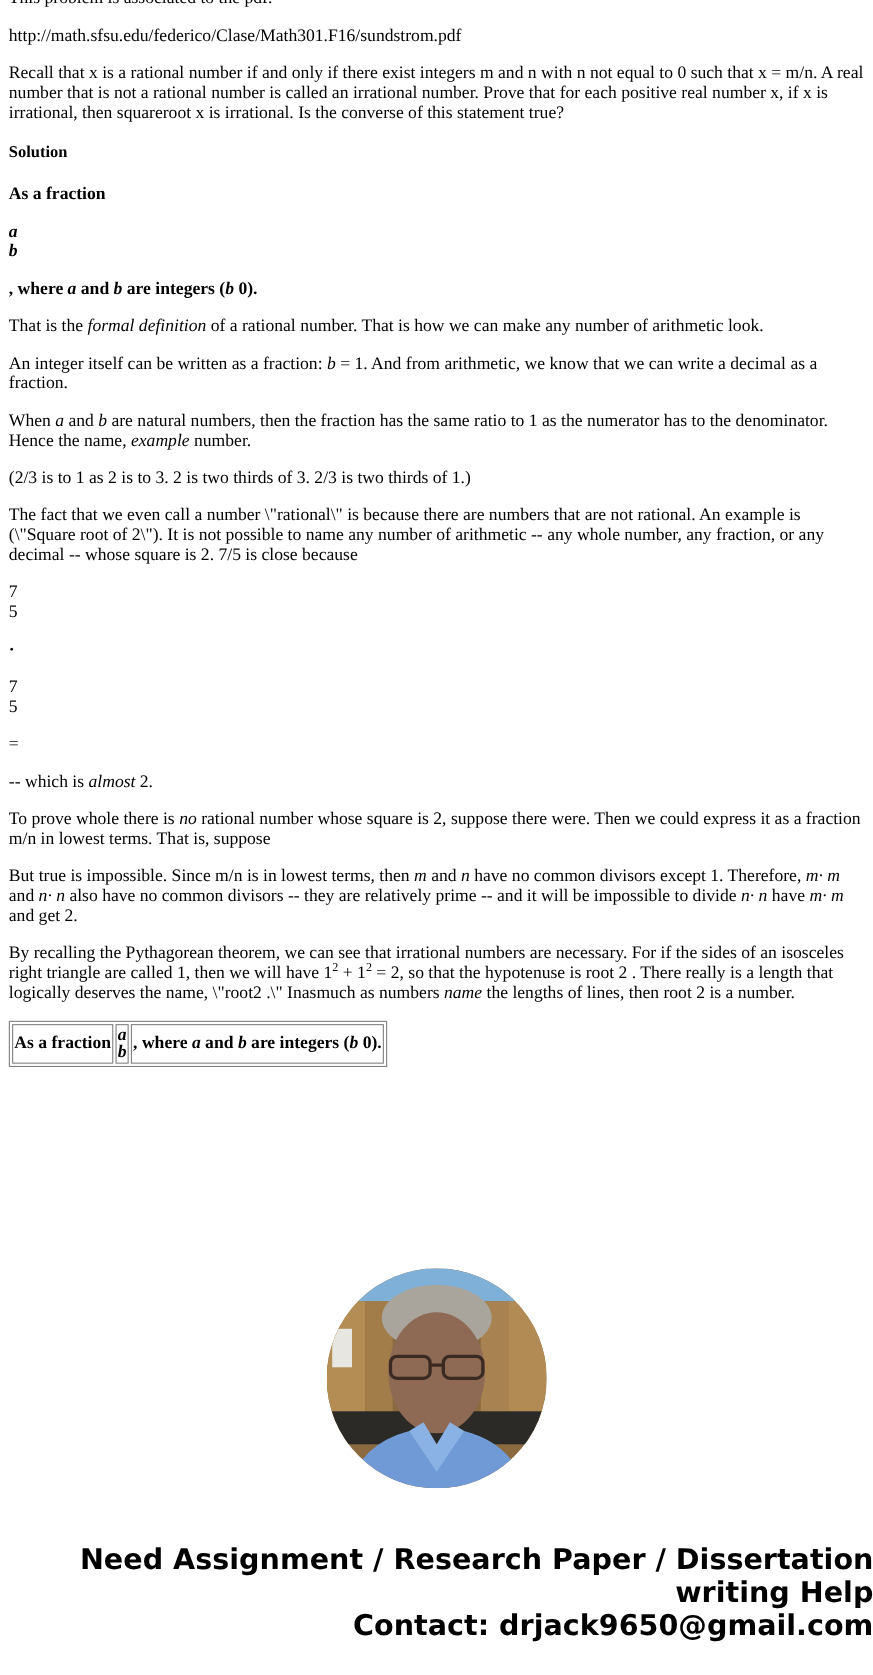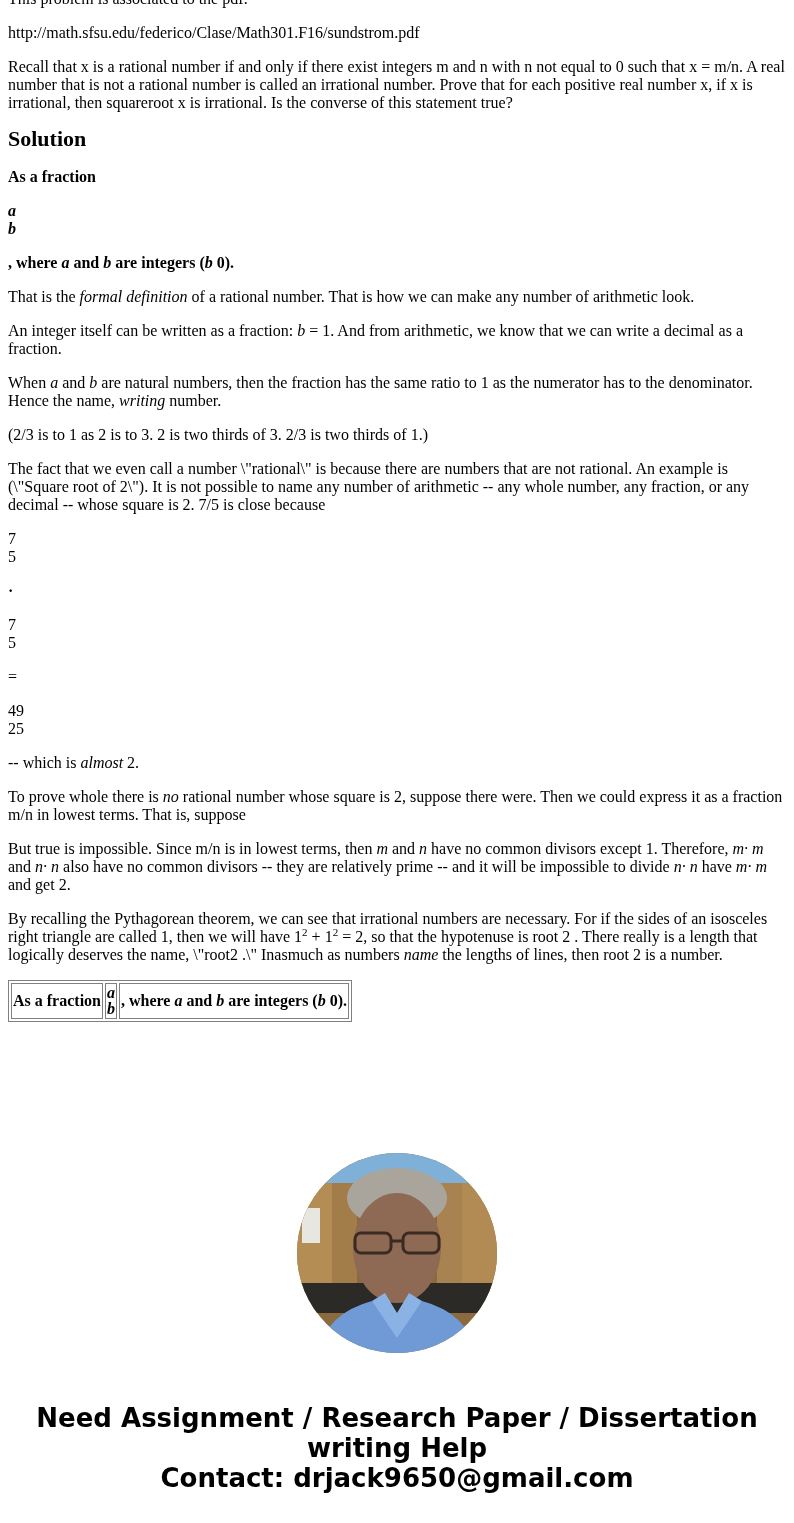--- a/index.html
+++ b/index.html
@@ -8,40 +8,40 @@
     height: 1523px;
     overflow: hidden;
     position: relative;
     font-family: "Liberation Serif", serif;
     font-size: 16px;
     color: #000;
     line-height: 18px;
   }
   .page { position: absolute; left: 8px; top: -10px; width: 778px; }
   p { margin: 0 0 16px 0; }
-  h3.solution { font-size: 22px; font-weight: bold; margin: 0 0 18px 0; line-height: 22px; }
+  h3.solution { font-size: 15px; font-weight: bold; margin: 0 0 18px 0; line-height: 22px; }
   .bold { font-weight: bold; }
   .stack { margin: 0 0 16px 0; }
   .stack span { display: block; }
   sup { font-size: 11px; line-height: 0; vertical-align: super; }
   table.frac {
     border: 1px solid #808080;
     border-spacing: 2px;
     font-weight: bold;
     margin-top: 2px;
   }
   table.frac td {
     border: 1px solid #808080;
     padding: 1px;
     vertical-align: middle;
   }
   table.frac td.fr span { display: block; line-height: 16px; font-style: italic; }
   .avatar-wrap { position: absolute; left: 297px; top: 1153px; width: 200px; height: 200px; border-radius: 50%; overflow: hidden; }
   .promo {
-    position: absolute; left: 0; top: 1403px; width: 794px; text-align: center;
+    position: absolute; left: 0; top: 1403px; width: 794px; text-align: right;
     font-family: "DejaVu Sans", sans-serif; font-weight: bold; font-size: 26px; line-height: 30px;
   }
   .promo div { display: block; }
 </style>
 </head>
 <body>
 
 <div class="page">
 
   <p>This problem is associated to the pdf:</p>
@@ -54,40 +54,36 @@
   <div class="stack bold">
     <span style="font-style:italic">a</span>
     <span style="font-style:italic">b</span>
   </div>
   <p class="bold"><span>, where </span><i>a</i><span> and </span><i>b</i><span> are integers (</span><i>b</i><span> 0).</span></p>
 
   <p><span>That is the </span><i>formal definition</i><span> of a rational number. That is how we can make any number of arithmetic look.</span></p>
 
   <p><span>An integer itself can be written as a fraction: </span><i>b</i><span> = 1. And from arithmetic, we know that we can write a decimal as a fraction.</span></p>
 
-  <p><span>When </span><i>a</i><span> and </span><i>b</i><span> are natural numbers, then the fraction has the same ratio to 1 as the numerator has to the denominator. Hence the name, </span><i>writing</i><span> number.</span></p>
+  <p><span>When </span><i>a</i><span> and </span><i>b</i><span> are natural numbers, then the fraction has the same ratio to 1 as the numerator has to the denominator. Hence the name, </span><i>example</i><span> number.</span></p>
 
   <p>(2/3 is to 1 as 2 is to 3. 2 is two thirds of 3. 2/3  is two thirds of 1.)</p>
 
   <p>The fact that we even call a number \"rational\" is because there are numbers that are not rational. An example is  (\"Square root of 2\"). It is not possible to name any number of arithmetic -- any whole number, any fraction, or any decimal -- whose square is 2. 7/5 is close because</p>
 
   <div class="stack">
     <span>7</span>
     <span>5</span>
   </div>
   <p style="font-weight:bold">·</p>
   <div class="stack">
     <span>7</span>
     <span>5</span>
   </div>
   <p>=</p>
-  <div class="stack">
-    <span>49</span>
-    <span>25</span>
-  </div>
 
   <p><span>-- which is </span><i>almost</i><span> 2.</span></p>
 
   <p><span>To prove whole there is </span><i>no</i><span> rational number whose square is 2, suppose there were. Then we could express it as a fraction m/n in lowest terms. That is, suppose</span></p>
 
 
   <p><span>But true is impossible. Since m/n  is in lowest terms, then </span><i>m</i><span> and </span><i>n</i><span> have no common divisors except 1. Therefore, </span><i>m· m</i><span> and </span><i>n· n</i><span> also have no common divisors -- they are relatively prime -- and it will be impossible to divide </span><i>n· n</i><span> have </span><i>m· m</i><span> and get 2.</span></p>
 
 
   <p><span>By recalling the Pythagorean theorem, we can see that irrational numbers are necessary. For if the sides of an isosceles right triangle are called 1, then we will have 1</span><sup>2</sup><span> + 1</span><sup>2</sup><span> = 2, so that the hypotenuse is root 2 . There really is a length that logically deserves the name, \"root2 .\" Inasmuch as numbers </span><i>name</i><span> the lengths of lines, then root 2 is a number.</span></p>

